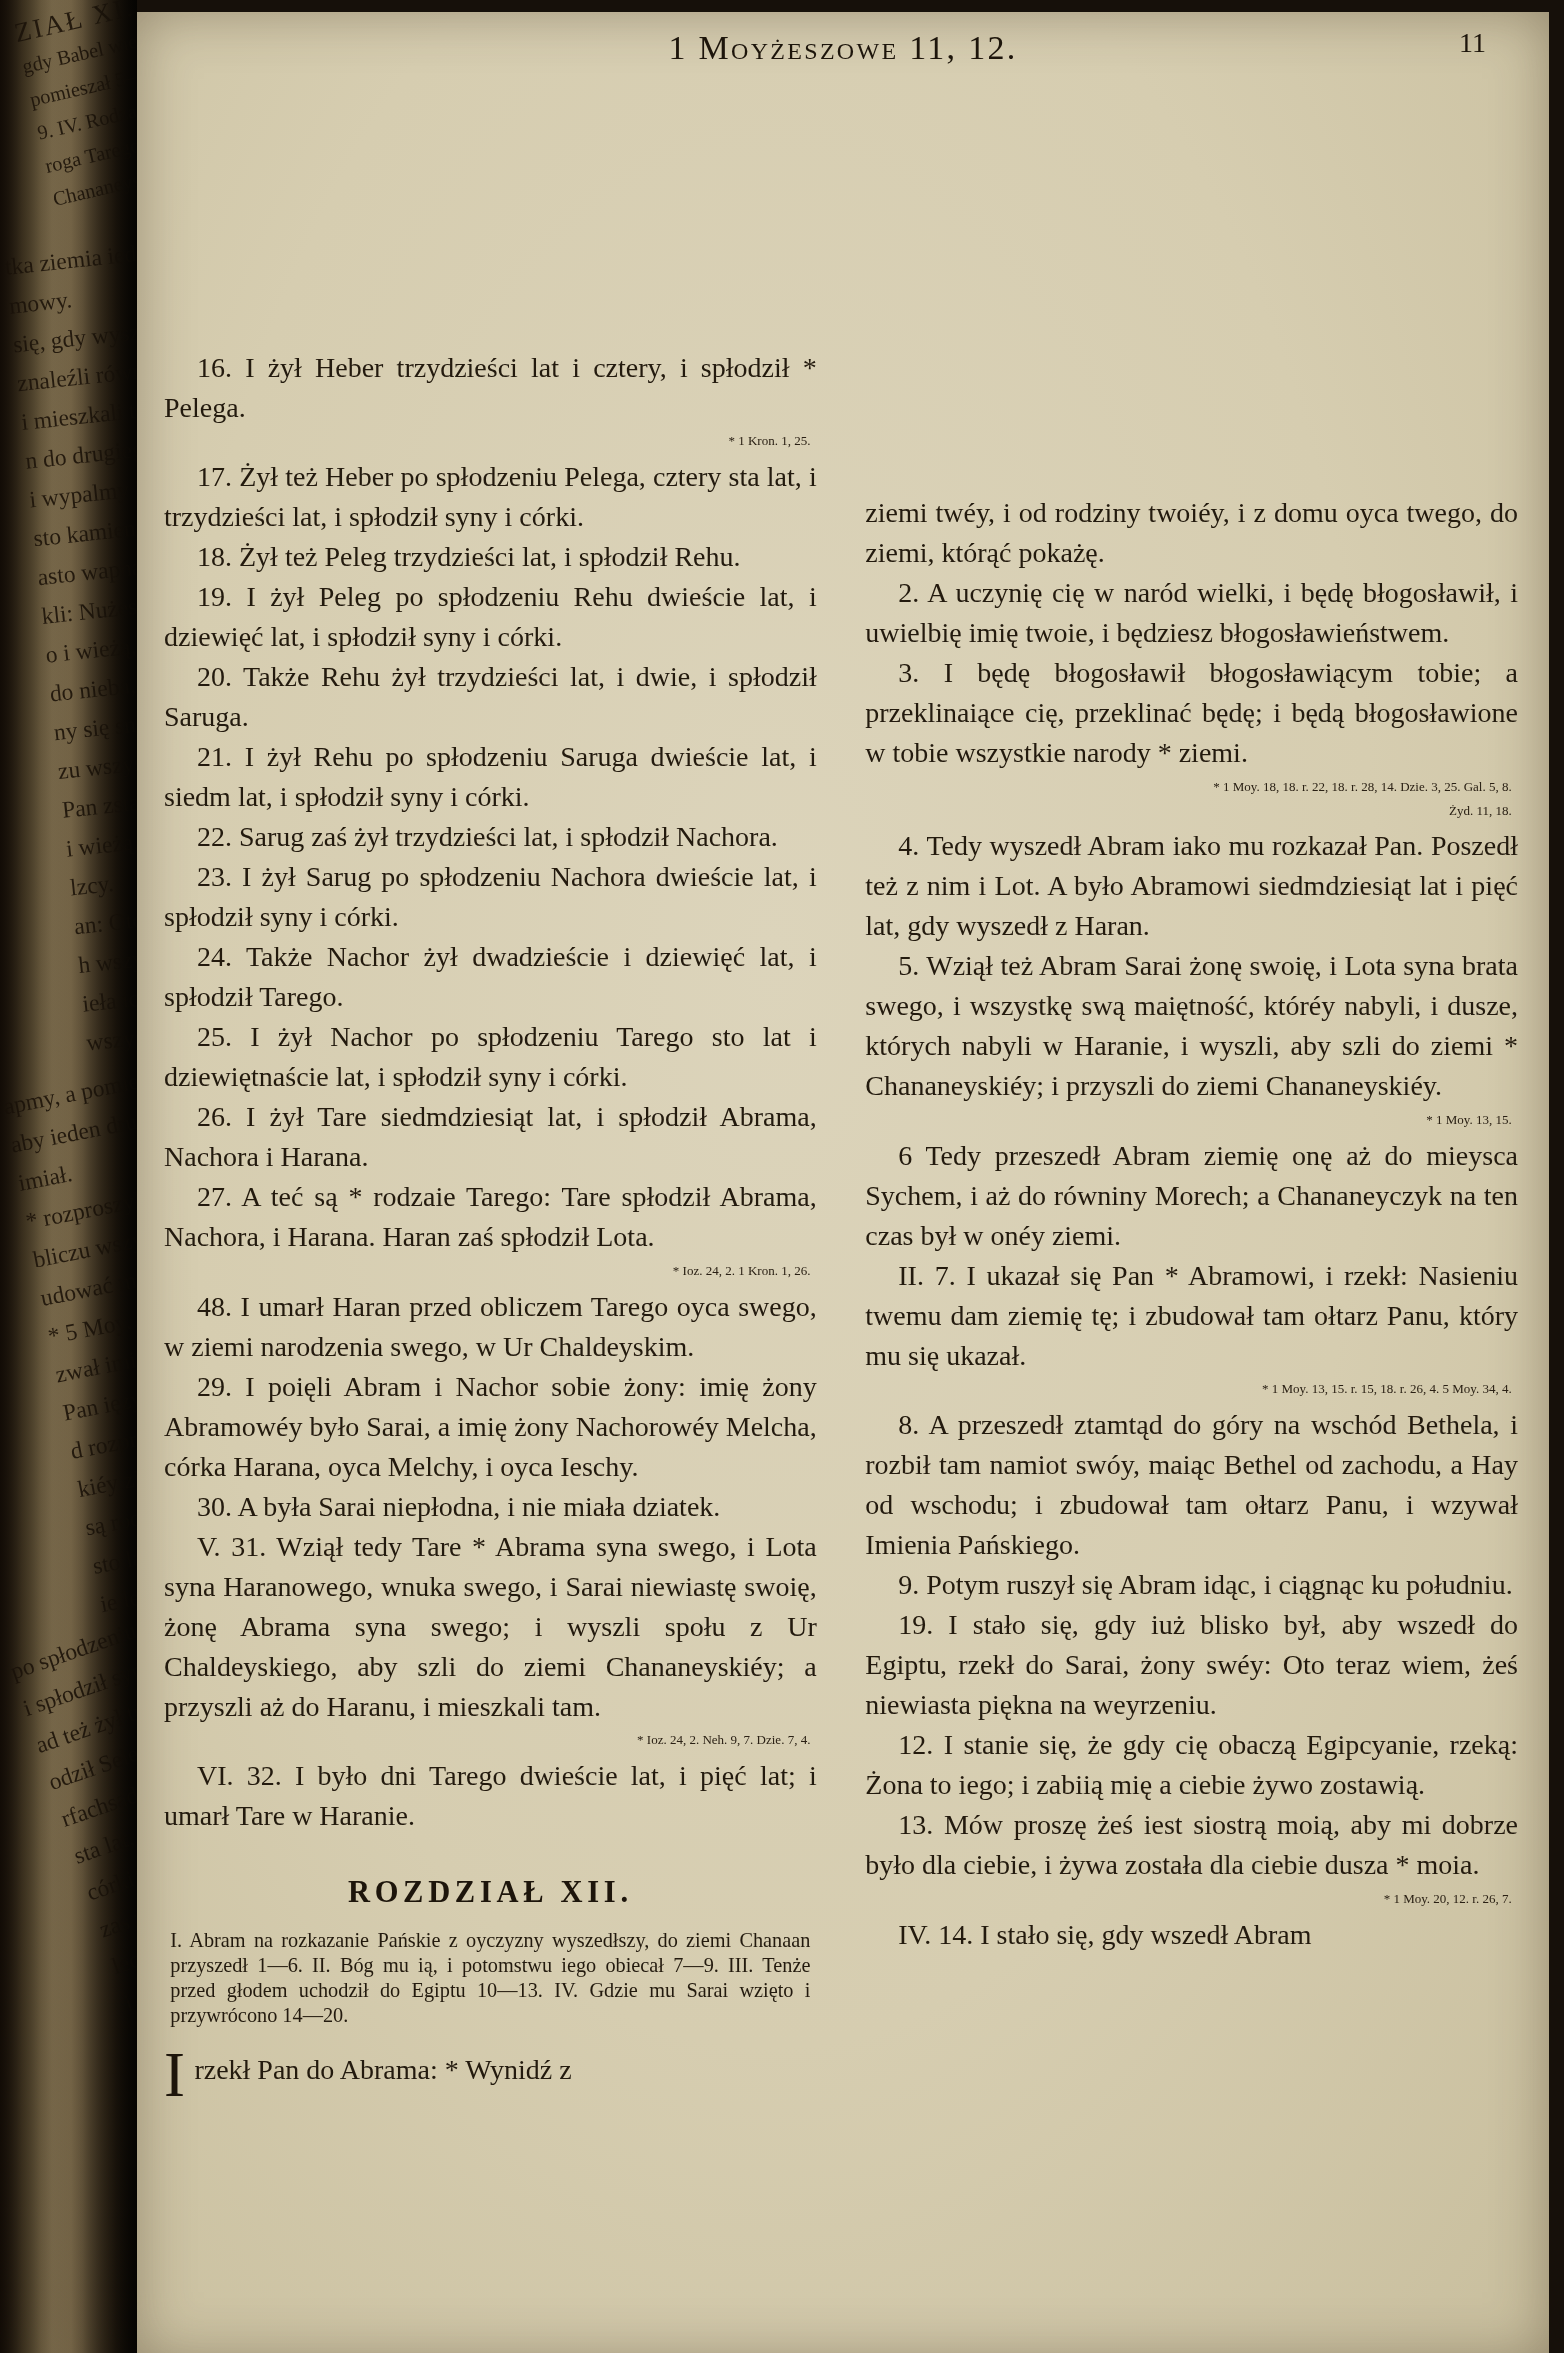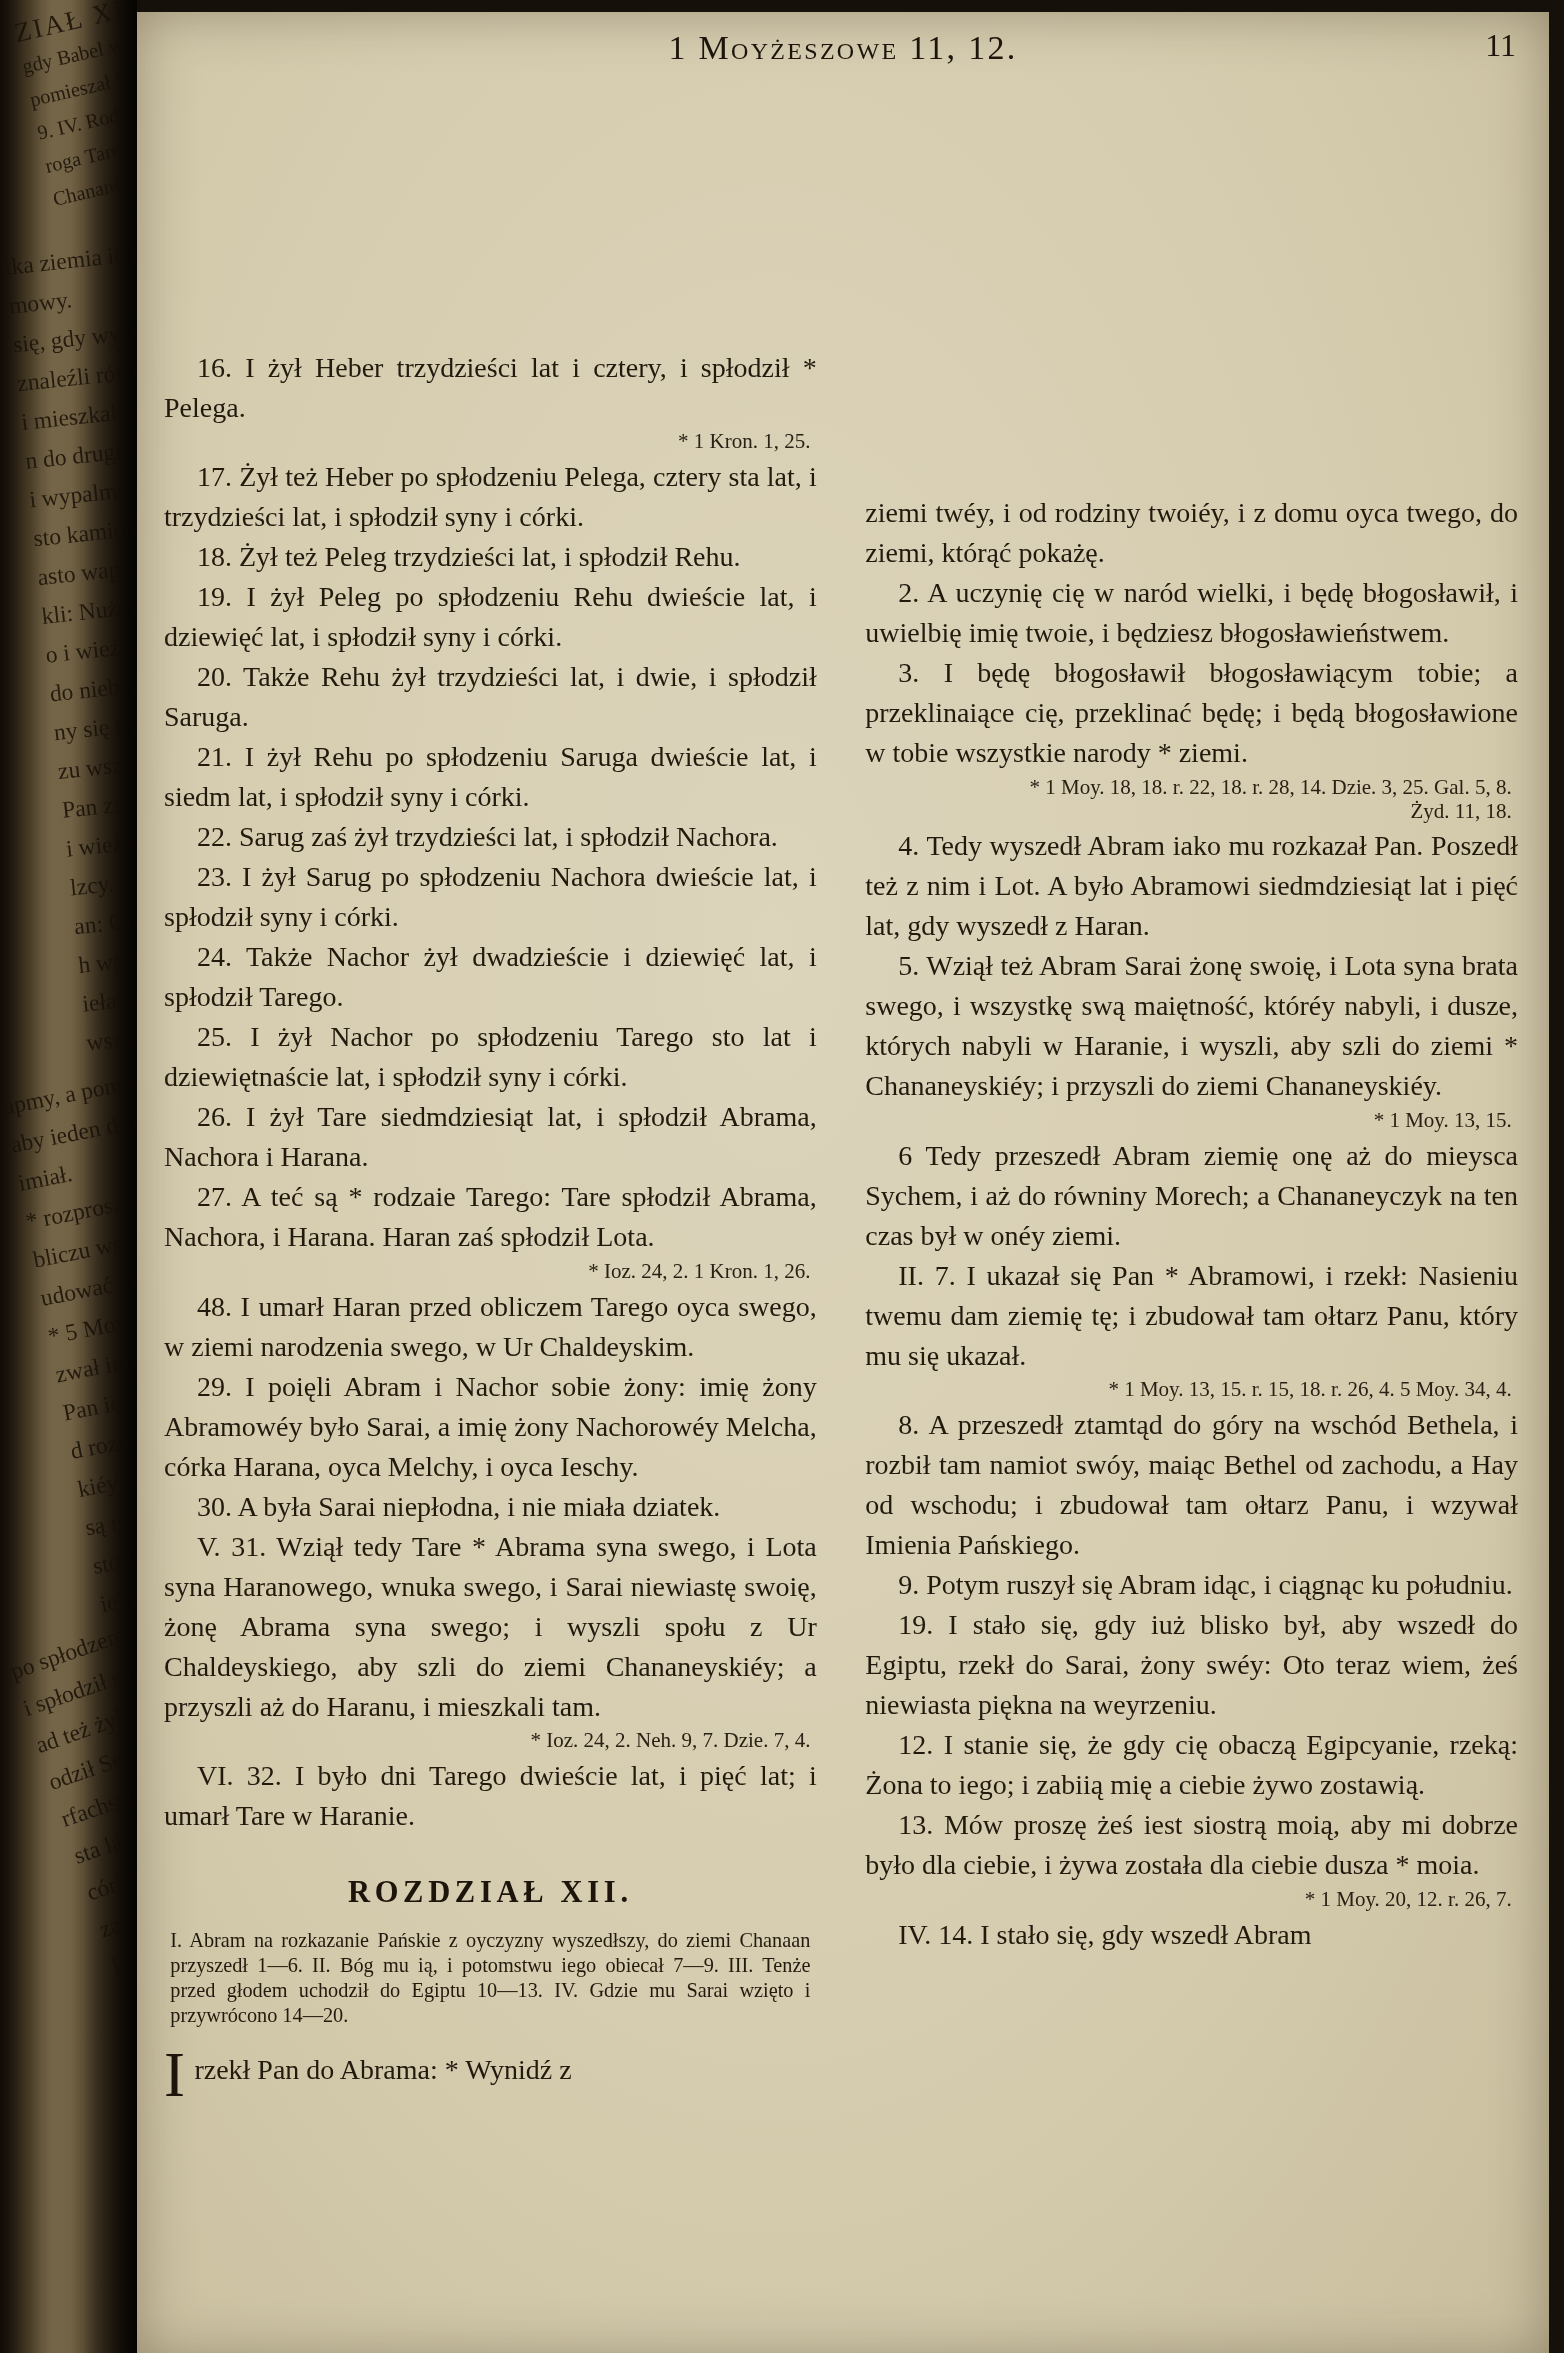--- a/index.html
+++ b/index.html
@@ -33,28 +33,28 @@
     position:absolute;left:137px;top:3.9px;width:1412px;height:2347px;
     background:radial-gradient(ellipse at 45% 40%,#dcd4bb 0%,#d6cdb0 55%,#c8be9d 100%);
     box-shadow:inset 0 0 55px rgba(60,45,25,.38);
     color:#231a0e;
     margin-top:8px;
   }
   .header{position:relative;height:61px;padding-top:17px;}
   .running-title{
     text-align:center;font-variant:small-caps;font-size:34px;letter-spacing:2.3px;color:#1d150b;
   }
-  .page-number{position:absolute;right:33px;top:15.6px;font-size:32px;color:#1d150b;}
+  .page-number{position:absolute;right:63px;top:15.6px;font-size:28px;color:#1d150b;}
   .cols{display:flex;padding:11px 31px 0 27px;height:2246px;align-items:center;}
   .col{flex:1 1 0;font-size:28px;line-height:40px;text-align:justify;overflow:hidden;}
   .divider{width:1.6px;background:#2a2012;margin:3.1px 23.5px 11px 23.5px;}
   .verse{margin:0;text-indent:33px;}
   .noindent{text-indent:0;}
   .crossref{
-    font-size:21px;line-height:24px;text-align:right;color:#2a2014;
+    font-size:13px;line-height:24px;text-align:right;color:#2a2014;
     white-space:pre-line;padding-right:6.3px;margin:1.6px 0 3.9px;
   }
   .chapter-heading{
     text-align:center;font-size:30.5px;font-weight:700;letter-spacing:4.7px;
     margin:36px 0 15.6px;color:#1d150b;
   }
   .summary{
     font-size:20.3px;line-height:25px;margin:0 0 22px;text-indent:0;
     text-align:justify;padding:0 6.3px;
   }

